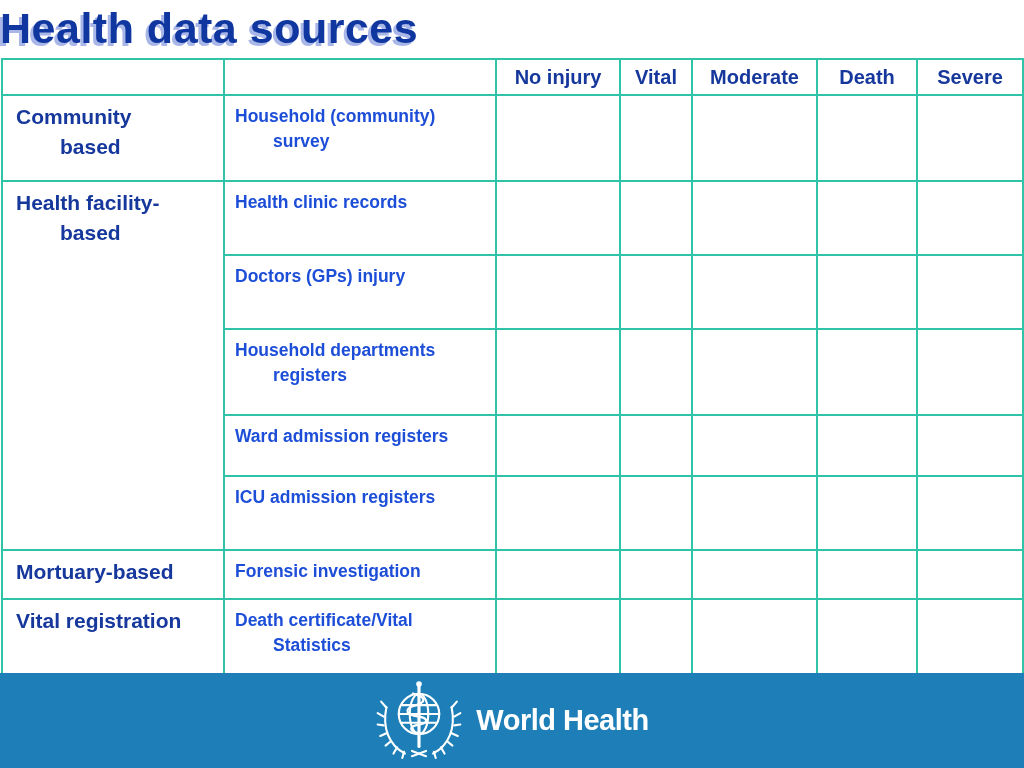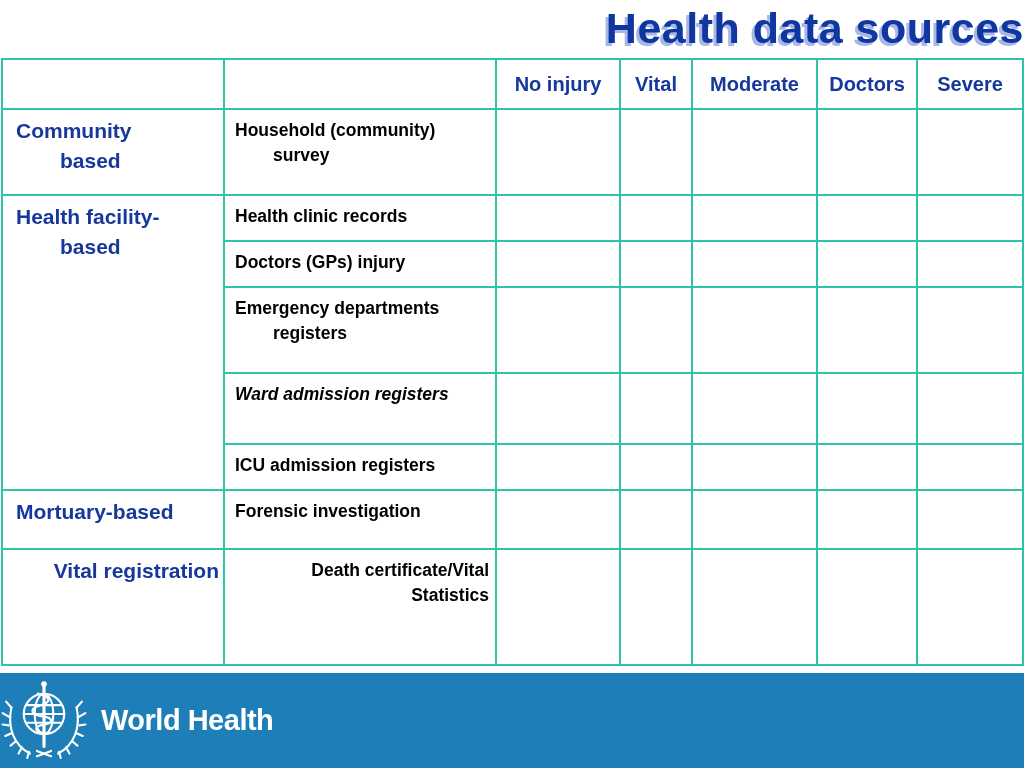--- a/index.html
+++ b/index.html
@@ -5,21 +5,21 @@
   html,body{margin:0;padding:0;}
   body{
     width:1024px;height:768px;background:#ffffff;
     font-family:"Liberation Sans", sans-serif;
     overflow:hidden;
   }
   .slide{position:relative;width:1024px;height:768px;}
 
   
   .title{
-    margin:0;height:58px;line-height:56px;text-align:right;
+    margin:0;height:58px;line-height:56px;text-align:left;
     font-size:43px;font-weight:bold;color:#10379f;
     text-shadow:-3px 3px 0 #a9b6e8;
     letter-spacing:0.5px;
   }
 
   
   table.sources{
     border-collapse:collapse;table-layout:fixed;
     width:1021px;margin-left:1px;
   }
@@ -30,41 +30,41 @@
   table.sources th{
     background:#ffffff;color:#16379c;font-size:20px;font-weight:bold;
     text-align:center;vertical-align:middle;padding:0;
   }
   table.sources td{background:#ffffff;vertical-align:top;border-radius:17px;}
 
   col.c-cat{width:222px;} col.c-src{width:272px;}
   col.c-noinj{width:124px;} col.c-mild{width:72px;}
   col.c-mod{width:125px;} col.c-sev{width:100px;} col.c-fat{width:106px;}
 
-  tr.h50{height:50px;margin-top:48px;} tr.h86{height:86px;} tr.h62{height:46px;margin-left:32px;}
-  tr.h61{height:71px;font-style:italic;} tr.h47{height:59px;margin-top:7px;} tr.h96{height:116px;text-align:right;}
+  tr.h50{height:36px;margin-top:48px;} tr.h86{height:86px;} tr.h62{height:74px;margin-left:32px;}
+  tr.h61{height:61px;} tr.h47{height:49px;margin-top:7px;} tr.h96{height:116px;}
 
   td.cat{
     color:#16379c;font-size:21px;font-weight:bold;
     white-space:pre-line;line-height:1.45;
     padding:6px 4px 0 57px;text-indent:-44px;
   }
   td.src{
-    color:#000000;font-size:17.5px;font-weight:bold;
+    color:#1d4ed8;font-size:17.5px;font-weight:bold;
     white-space:pre-line;line-height:1.42;
     padding:8px 6px 0 48px;text-indent:-38px;
   }
   td.cov{padding:0;}
   td.hl{background:#99ccfb;}
 
   
   .footer{
     position:absolute;left:0;bottom:0;width:1024px;height:95px;
     background:#1e7fb8;
-    display:flex;align-items:center;justify-content:flex-start;gap:13px;
+    display:flex;align-items:center;justify-content:center;gap:13px;
   }
   .org{
     color:#ffffff;font-weight:bold;font-size:29px;line-height:1.04;
     letter-spacing:-0.5px;
   }
   .who-logo{display:block;}
 </style>
 </head>
 <body>
 
@@ -82,21 +82,21 @@
         <col class="c-sev">
         <col class="c-fat">
     </colgroup>
     <thead>
       <tr class="h50">
         <th></th>
         <th></th>
         <th>No injury</th>
         <th>Vital</th>
         <th>Moderate</th>
-        <th>Doctors</th>
+        <th>Death</th>
         <th>Severe</th>
       </tr>
     </thead>
     <tbody>
       <tr class="h86">
         <td class="cat">Community
 based</td>
         <td class="src">Household (community)
 survey</td>
         <td class="cov hl"></td>
@@ -117,21 +117,21 @@
       </tr>
       <tr class="h62">
         <td class="src">Doctors (GPs) injury</td>
         <td class="cov"></td>
         <td class="cov hl"></td>
         <td class="cov hl"></td>
         <td class="cov"></td>
         <td class="cov"></td>
       </tr>
       <tr class="h86">
-        <td class="src">Emergency departments
+        <td class="src">Household departments
 registers</td>
         <td class="cov"></td>
         <td class="cov hl"></td>
         <td class="cov hl"></td>
         <td class="cov hl"></td>
         <td class="cov hl"></td>
       </tr>
       <tr class="h61">
         <td class="src">Ward admission registers</td>
         <td class="cov"></td>

